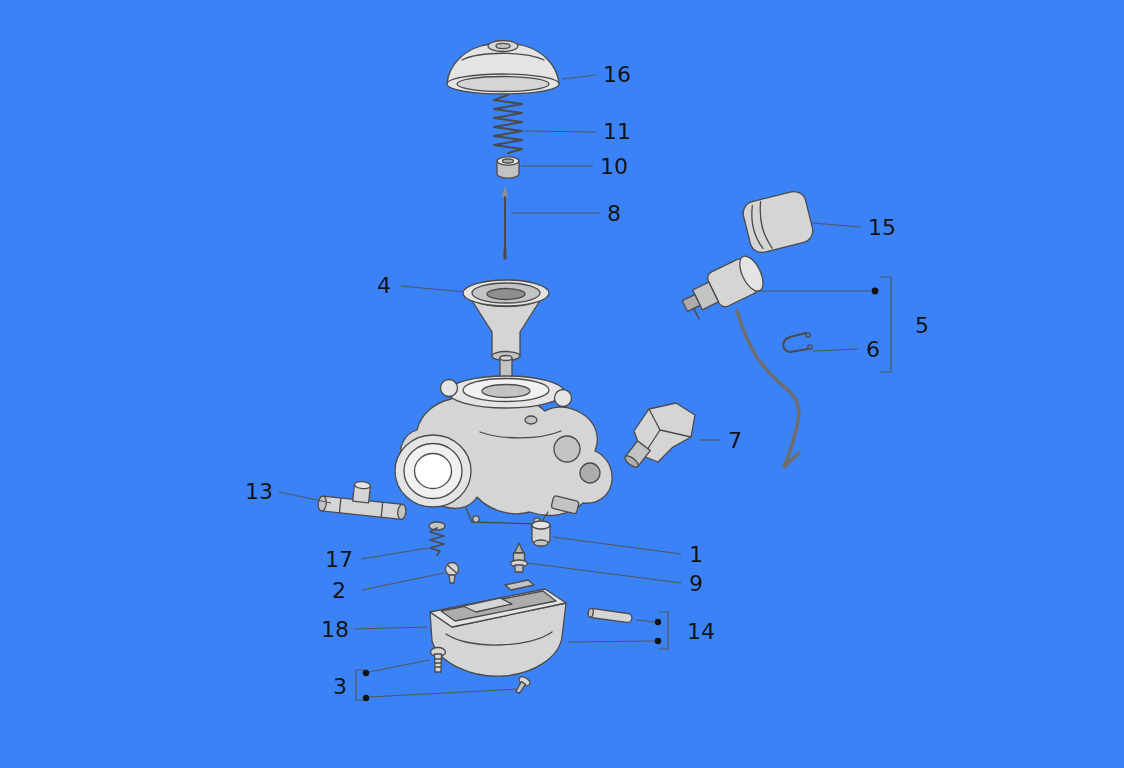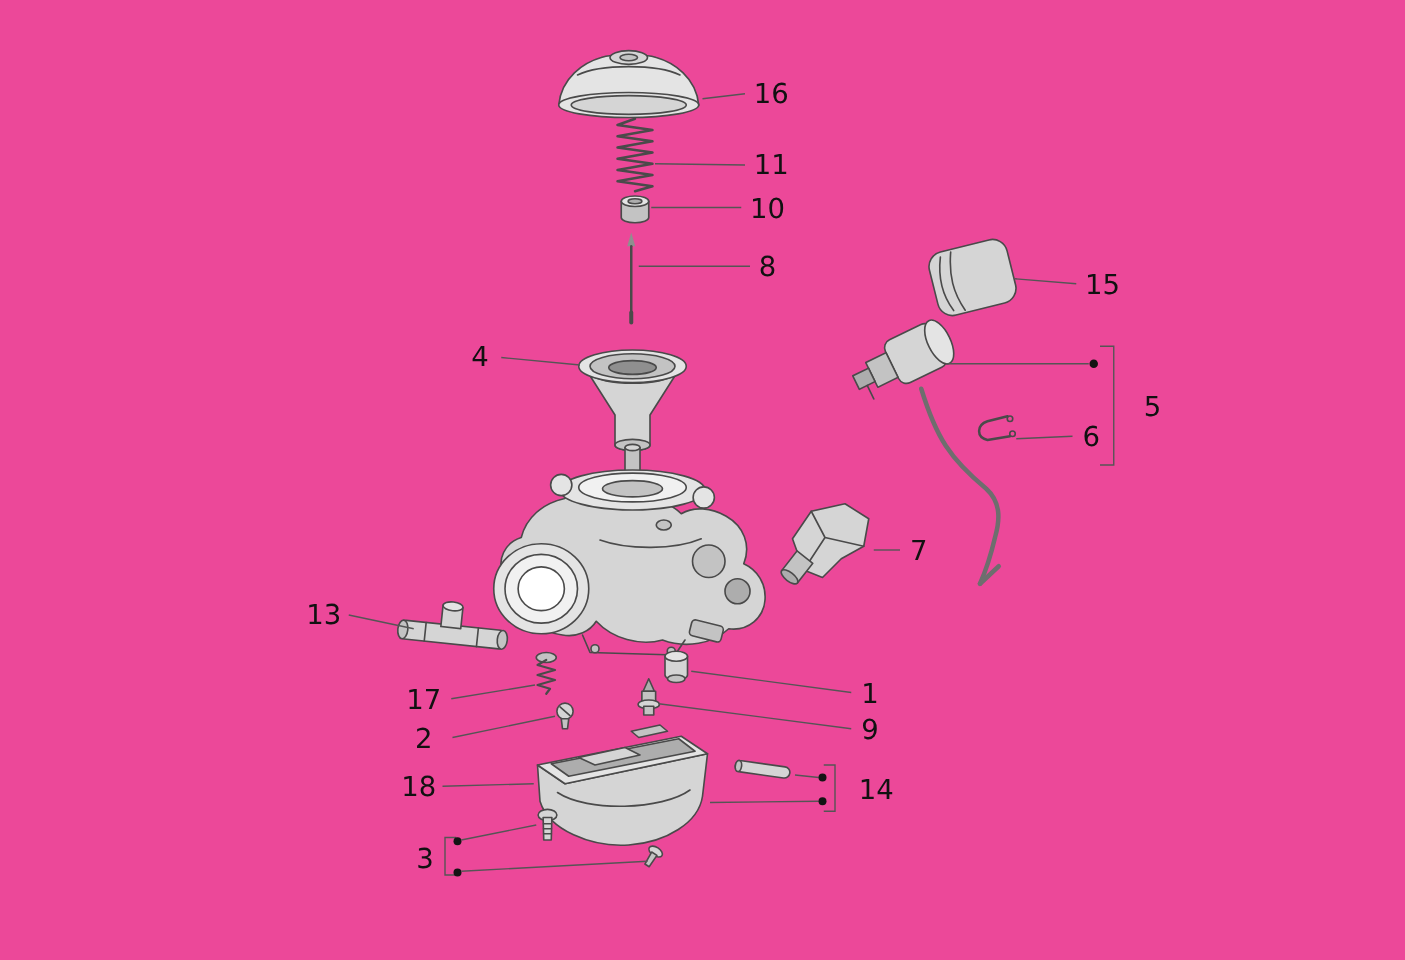--- a/index.html
+++ b/index.html
@@ -1,21 +1,21 @@
 <!DOCTYPE html>
 <html><head>
 <meta charset="utf-8">
 <title>Diagram</title>
 <style>
   html, body { margin: 0; padding: 0; background: #ffffff; }
   #page {
     position: relative;
     width: 1124px;
     height: 768px;
-    background: #ec4899;
+    background: #3b82f6;
     font-family: "DejaVu Sans", sans-serif;
     overflow: hidden;
   }
   #diagram-svg { position: absolute; left: 0; top: 0; width: 1124px; height: 768px; }
 
   
   .s { stroke: #4a4a4a; stroke-width: 1.3; fill: none; stroke-linecap: round; stroke-linejoin: round; }
   .thick { stroke-width: 2; }
   
   .f0 { fill: #ffffff; }

